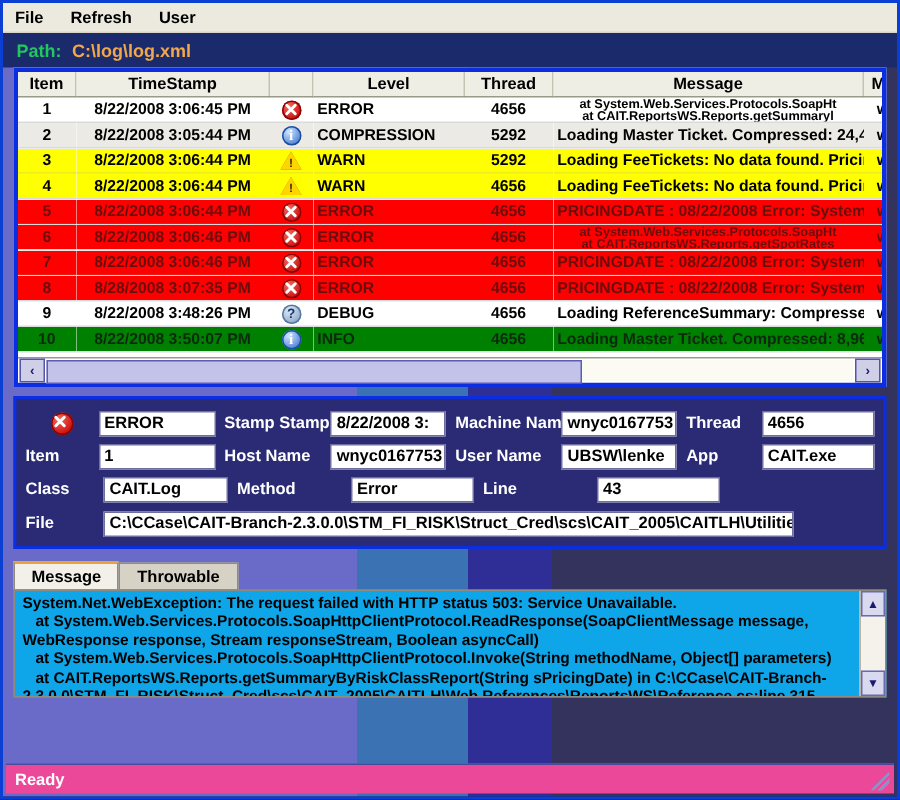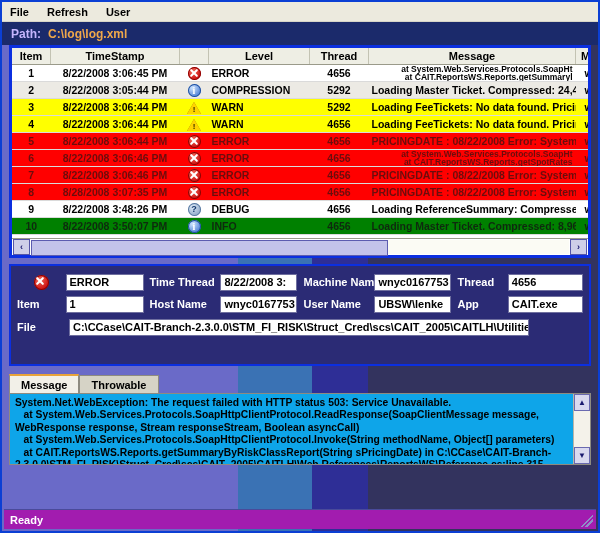--- a/index.html
+++ b/index.html
@@ -54,21 +54,21 @@
   .band{height:100%;}
   .b1{width:236px;background:#6a6ac8;}
   .b2{width:74px;background:#3a72b4;}
   .b3{width:56px;background:#2e2e96;}
   .b4{flex:1;background:#33335e;}
   
   .content{position:relative;z-index:5;}
   .pathbar{
     height:23px;display:flex;align-items:center;padding-left:9px;gap:7px;
   }
-  .path-label{color:#c4b5fd;font-size:12px;font-weight:bold;}
+  .path-label{color:#22c55e;font-size:12px;font-weight:bold;}
   .path-value{color:#f0a84a;font-size:12px;font-weight:bold;}
   
   .grid-wrap{
     margin:0 7px;height:213px;box-sizing:border-box;
     border:3px solid #0b2fe0;background:#fff;position:relative;
   }
   .grid-inner{position:absolute;inset:0;display:flex;flex-direction:column;}
   table.grid{width:100%;border-collapse:collapse;table-layout:fixed;}
   table.grid th{
     background:#eeeee4;border-right:1px solid #c3c3b3;border-bottom:1px solid #9a9a8a;
@@ -78,21 +78,21 @@
   table.grid td{
     font-size:10.5px;font-weight:bold;color:#000;height:16px;padding:0 3px;
     white-space:nowrap;overflow:hidden;text-overflow:clip;
     border-bottom:1px solid rgba(150,150,150,.35);
   }
   .c-item{width:32px;text-align:center;}
   .c-ts{width:122px;text-align:center;}
   .c-ico{width:22px;text-align:center;}
   .c-lvl{width:94px;text-align:left;}
   .c-thr{width:52px;text-align:center;}
-  .c-msg{width:200px;text-align:right;}
+  .c-msg{width:200px;text-align:center;}
   .c-mach{width:78px;text-align:center;}
   tr.r-normal{background:#ffffff;}
   tr.r-alt{background:#eceae4;}
   tr.r-warn{background:#ffff00;}
   tr.r-error{background:#ff0000;color:#5a0000;}
   tr.r-error td{color:#6b0d0d;}
   tr.r-info{background:#008000;}
   tr.r-info td{color:#0e2a0e;margin-top:28px;}
   .msg-2{line-height:8px;font-size:8.5px;display:block;}
   
@@ -162,21 +162,21 @@
     white-space:pre-wrap;word-break:break-word;
   }
   .vscroll{
     position:absolute;right:0;top:0;bottom:0;width:16px;background:#f4f2ea;
     border-left:1px solid #b8b5a8;display:flex;flex-direction:column;justify-content:space-between;
   }
   .vs-btn{height:15px;background:#d9d9ef;border:1px solid #6a6ab0;display:flex;align-items:center;justify-content:center;font-size:8px;color:#1a1a6e;font-weight:bold;}
   
   .statusbar{
     position:absolute;left:2px;right:2px;bottom:2px;height:19px;
-    background:#a21caf;border-top:1px solid #4a4a9a;
+    background:#ec4899;border-top:1px solid #4a4a9a;
     display:flex;align-items:center;padding-left:6px;
   }
   .status-text{color:#ffffff;font-size:11px;font-weight:bold;}
   .grip{
     position:absolute;right:3px;bottom:2px;width:12px;height:12px;
     background:
       linear-gradient(135deg,transparent 46%,#8f8fc8 46%,#8f8fc8 58%,transparent 58%),
       linear-gradient(135deg,transparent 66%,#8f8fc8 66%,#8f8fc8 78%,transparent 78%);
   }
 </style>
@@ -331,39 +331,47 @@
       </div>
     </div>
 
     <div class="detail">
 
       <div class="drow">
         <div class="sev-icon-cell">
           <span class="ico ico-err ico-big"></span>
         </div>
         <div class="dinput w-in-a">ERROR</div>
-        <div class="dlabel w-lab-b">Time Thread</div>
+        <div class="dlabel w-lab-b">Stamp Stamp</div>
         <div class="dinput w-in-b">8/22/2008 3:</div>
         <div class="dlabel w-lab-b">Machine Nam</div>
         <div class="dinput w-in-b">wnyc0167753</div>
         <div class="dlabel w-lab-c">Thread</div>
         <div class="dinput w-in-c">4656</div>
       </div>
 
       <div class="drow">
         <div class="dlabel w-lab-a">Item</div>
         <div class="dinput w-in-a">1</div>
         <div class="dlabel w-lab-b">Host Name</div>
         <div class="dinput w-in-b">wnyc0167753</div>
         <div class="dlabel w-lab-b">User Name</div>
         <div class="dinput w-in-b">UBSW\lenke</div>
         <div class="dlabel w-lab-c">App</div>
         <div class="dinput w-in-c">CAIT.exe</div>
       </div>
 
+      <div class="drow">
+        <div class="dlabel w-lab-a">Class</div>
+        <div class="dinput w-in-a">CAIT.Log</div>
+        <div class="dlabel w-lab-b">Method</div>
+        <div class="dinput w-in-b">Error</div>
+        <div class="dlabel w-lab-b">Line</div>
+        <div class="dinput w-in-b">43</div>
+      </div>
 
       <div class="filerow">
         <div class="dlabel w-lab-a">File</div>
         <div class="dinput file-input">C:\CCase\CAIT-Branch-2.3.0.0\STM_FI_RISK\Struct_Cred\scs\CAIT_2005\CAITLH\Utilities\Log.cs</div>
       </div>
     </div>
 
     <div class="tabarea">
       <div class="tabs">
         <div class="tab active">Message</div>

